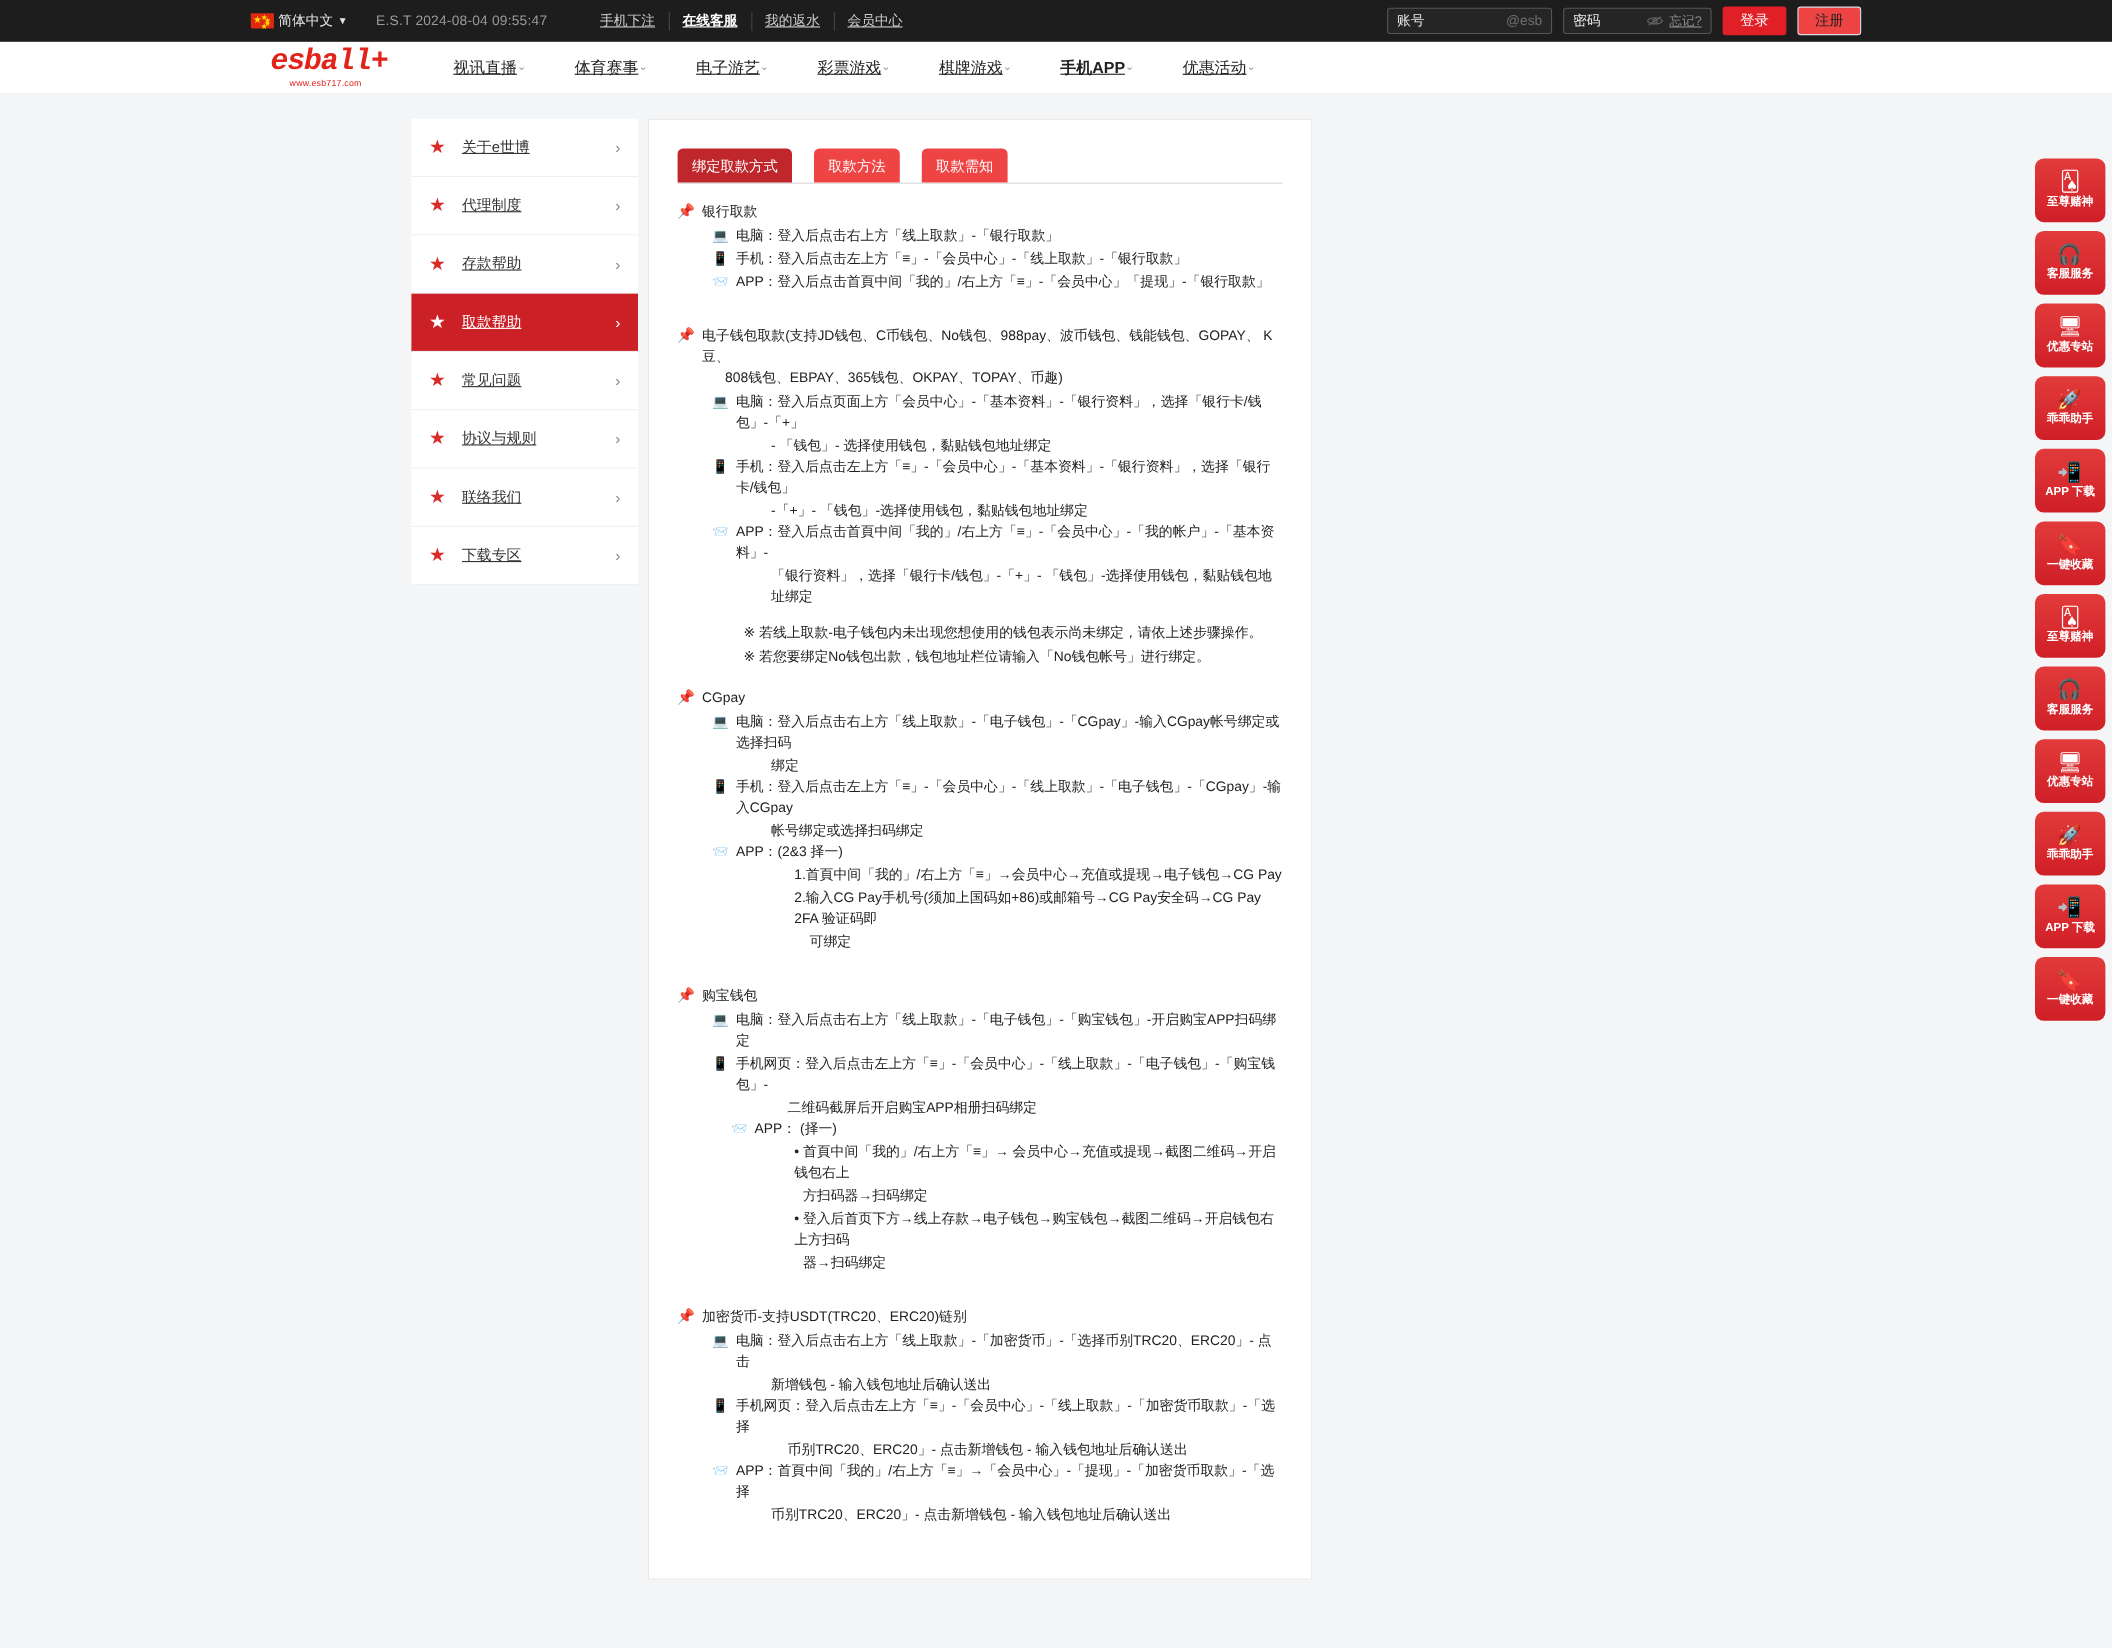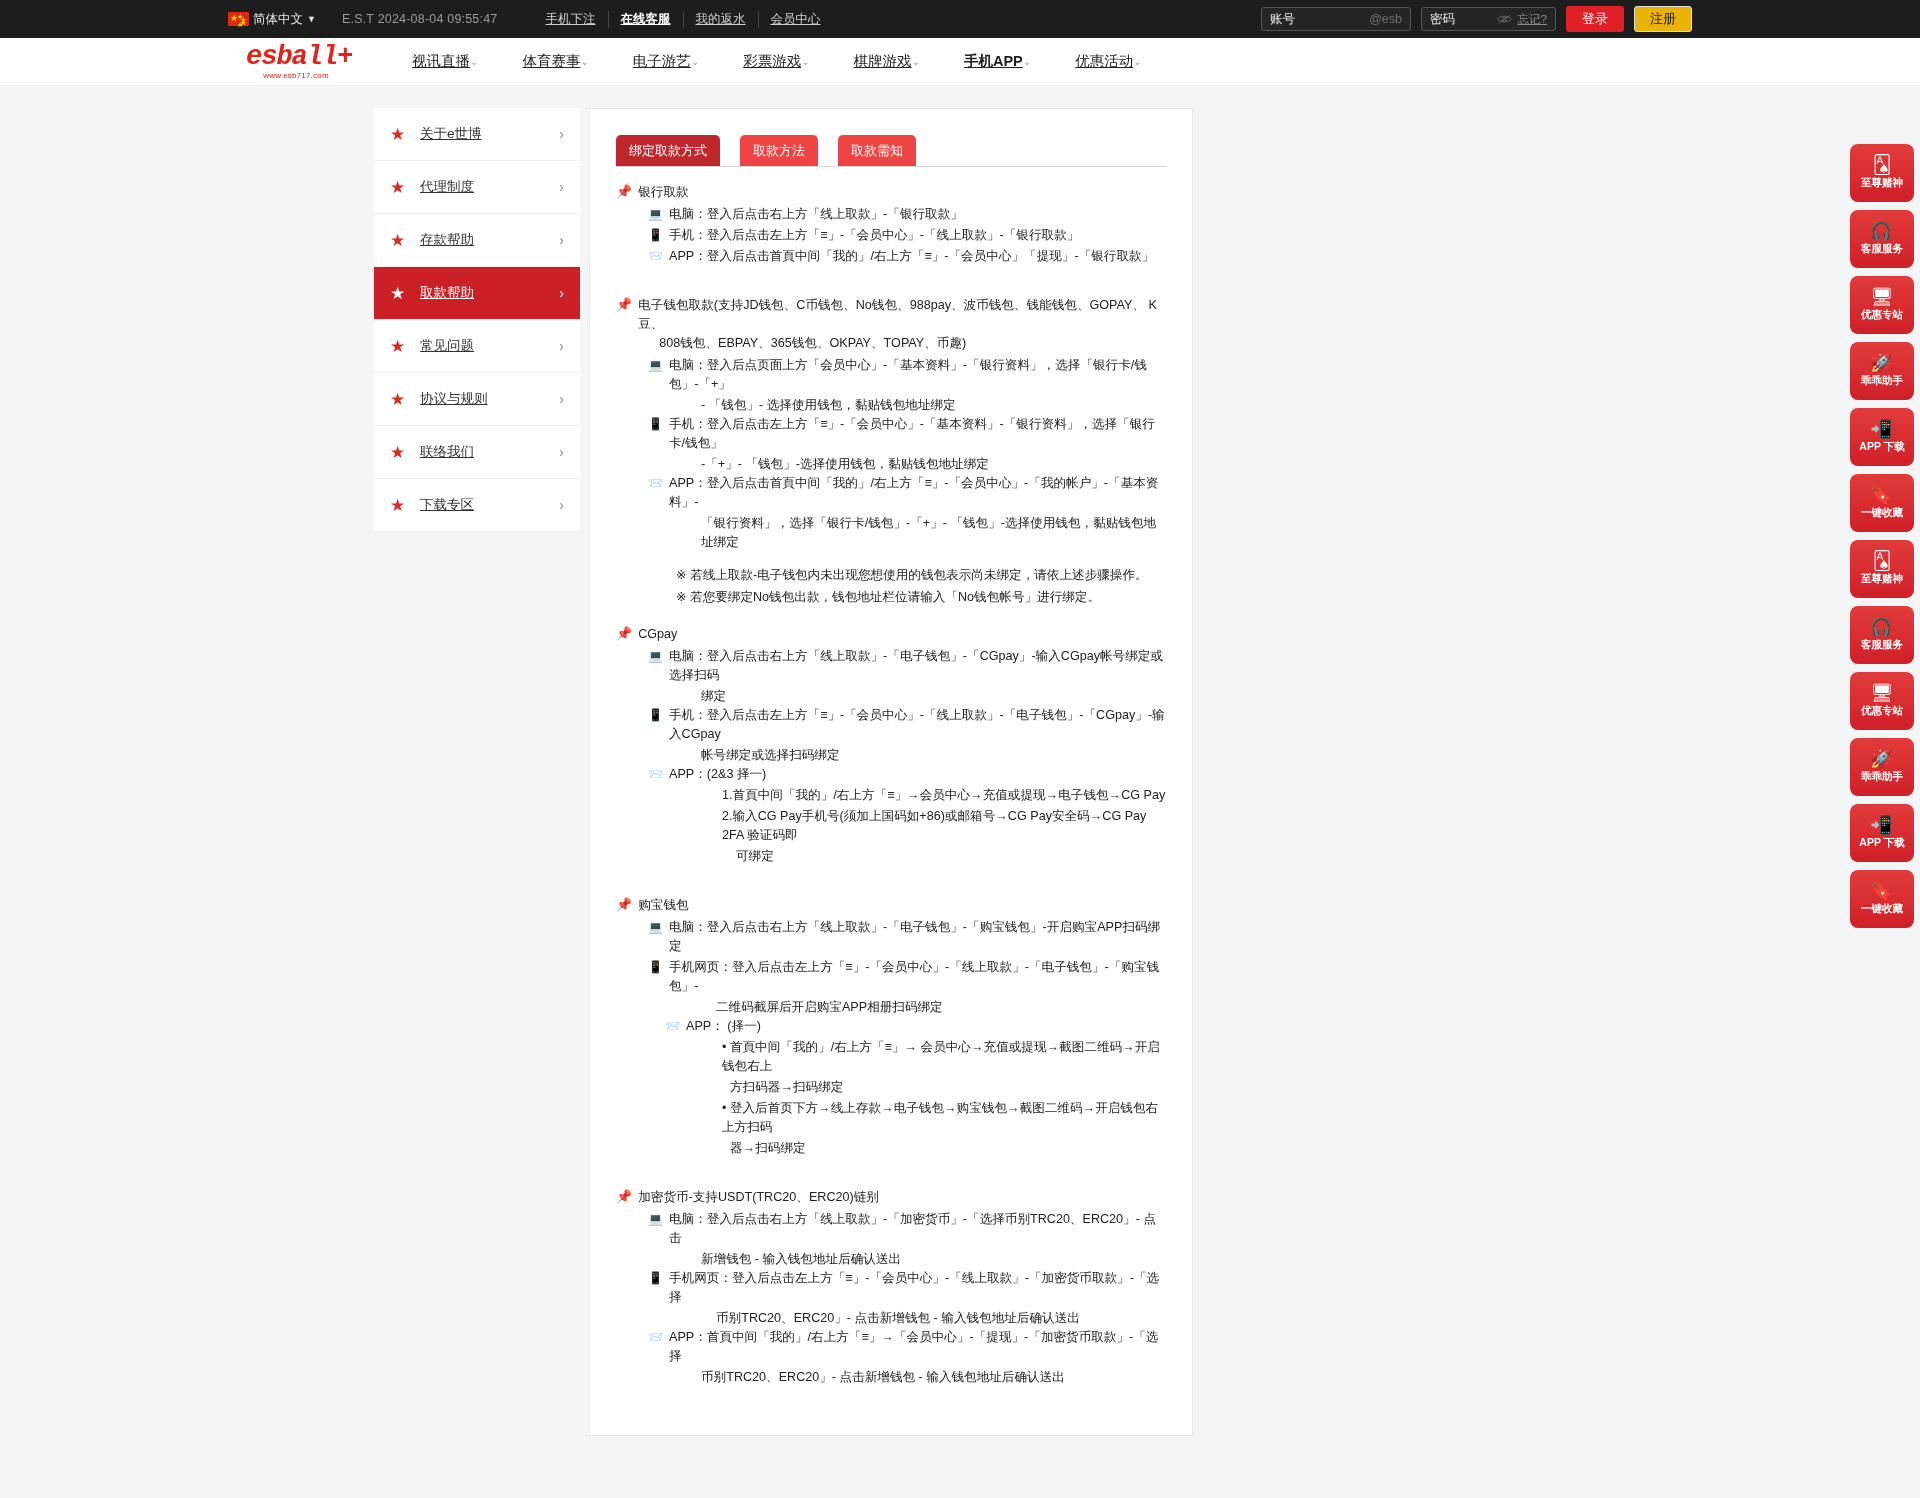--- a/index.html
+++ b/index.html
@@ -50,21 +50,21 @@
   .field .lbl{ color:#e9e9e9; font-size:12.5px; }
   .field .ph{ color:#6f6f6f; font-size:12.5px; margin-left:auto; }
   .field.pw{ min-width:135px; }
   .eye{ width:15px;height:12px; opacity:.55; margin-left:auto; }
   .forgot{ color:#8d8d8d; font-size:11.5px; text-decoration:underline; }
   .btn-login{
     background:#e01f26; color:#fff; border:none; border-radius:3px;
     height:26px; width:58px; font-size:13px; font-family:inherit; cursor:pointer;
   }
   .btn-reg{
-    background:#eab308; color:#222; border:1px solid #ddd; border-radius:3px;
+    background:#ef4444; color:#222; border:1px solid #ddd; border-radius:3px;
     height:26px; width:58px; font-size:13px; font-family:inherit; cursor:pointer;
   }
 
   
   .nav{
     height:48px; background:#fff; display:flex; align-items:center;
     border-bottom:1px solid #ececec;
   }
   .logo{ margin-left:246px; width:100px; text-align:center; line-height:1; }
   .logo .word{

